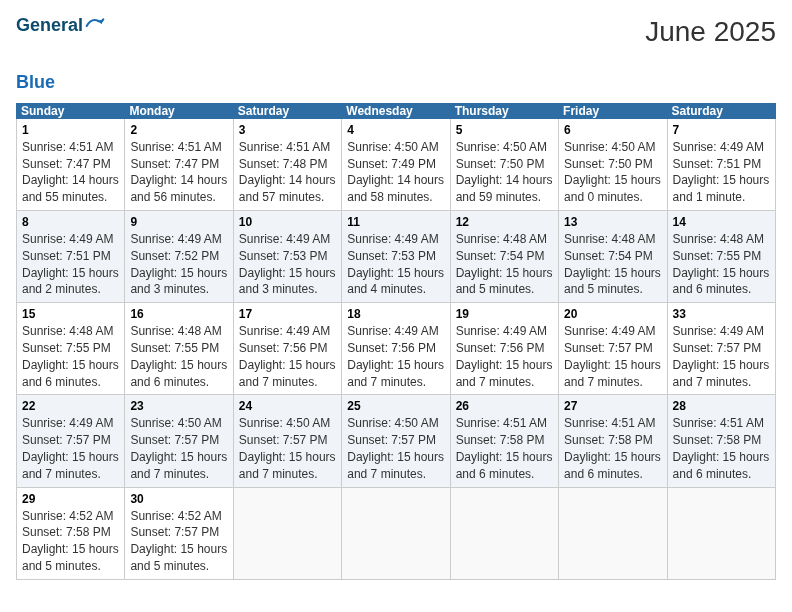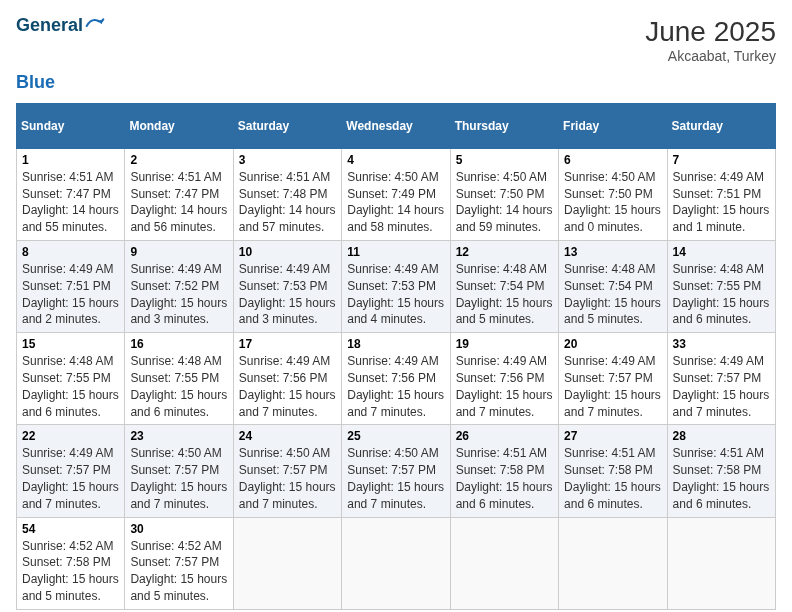--- a/index.html
+++ b/index.html
@@ -51,21 +51,21 @@
       color: #555;
     }
     .calendar {
       width: 100%;
       border-collapse: collapse;
       font-size: 10.5px;
     }
     .calendar th {
       background-color: #2e6da4;
       color: #fff;
-      padding: 15px 4px;
+      padding: 0 4px;
       text-align: left;
       font-size: 12px;
       font-weight: bold;
       border: 1px solid #2e6da4;
     }
     .calendar td {
       border: 1px solid #ccc;
       padding: 4px 5px;
       vertical-align: top;
       width: calc(100% / 7);
@@ -103,21 +103,20 @@
         <svg class="logo-icon" viewBox="0 0 24 24" xmlns="http://www.w3.org/2000/svg">
           <path d="M2 12 Q8 2 16 6 Q20 8 22 4" stroke="#1a6bb5" stroke-width="2.5" fill="none" stroke-linecap="round"></path>
           <path d="M16 6 L22 4 L20 10 Z" fill="#1a6bb5"></path>
         </svg>
       </span>
       <span class="logo-text-blue">Blue</span>
     </div>
   </div>
   <div class="title-area">
     <div class="month-title">June 2025</div>
-    <div class="location-title">Akcaabat, Turkey</div>
   </div>
 </div>
 
 <table class="calendar">
   <thead>
     <tr>
     <th>Sunday</th>
         <th>Monday</th>
         <th>Saturday</th>
         <th>Wednesday</th>
@@ -242,21 +241,21 @@
           <span class="day-num">27</span>
           <div class="day-info">Sunrise: 4:51 AM<br>Sunset: 7:58 PM<br>Daylight: 15 hours<br>and 6 minutes.</div>
         </td>
         <td>
           <span class="day-num">28</span>
           <div class="day-info">Sunrise: 4:51 AM<br>Sunset: 7:58 PM<br>Daylight: 15 hours<br>and 6 minutes.</div>
         </td>
       </tr>
       <tr>
         <td>
-          <span class="day-num">54</span>
+          <span class="day-num">29</span>
           <div class="day-info">Sunrise: 4:52 AM<br>Sunset: 7:58 PM<br>Daylight: 15 hours<br>and 5 minutes.</div>
         </td>
         <td>
           <span class="day-num">30</span>
           <div class="day-info">Sunrise: 4:52 AM<br>Sunset: 7:57 PM<br>Daylight: 15 hours<br>and 5 minutes.</div>
         </td>
         <td class="empty-cell"></td>
         <td class="empty-cell"></td>
         <td class="empty-cell"></td>
         <td class="empty-cell"></td>

